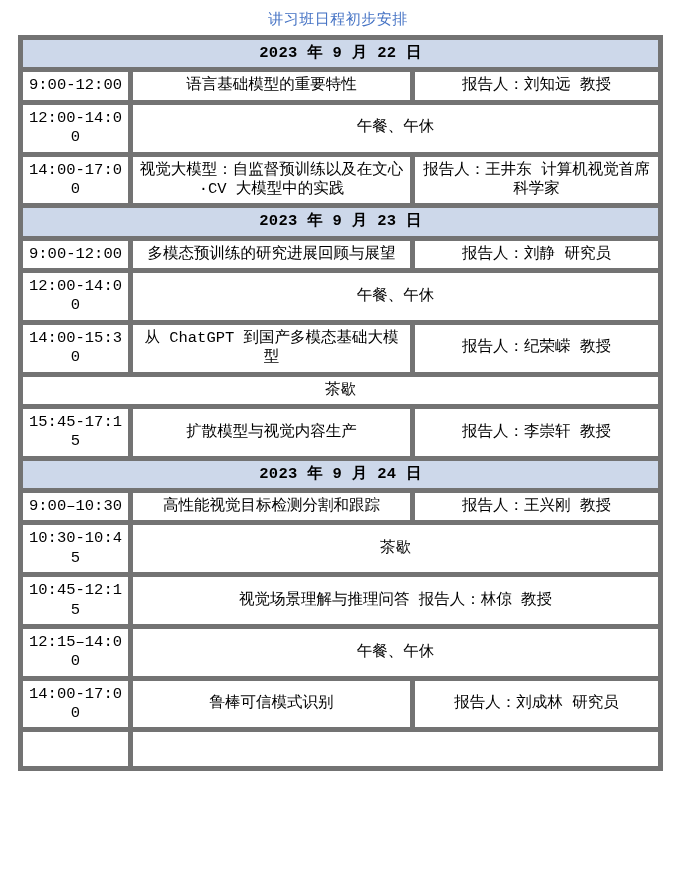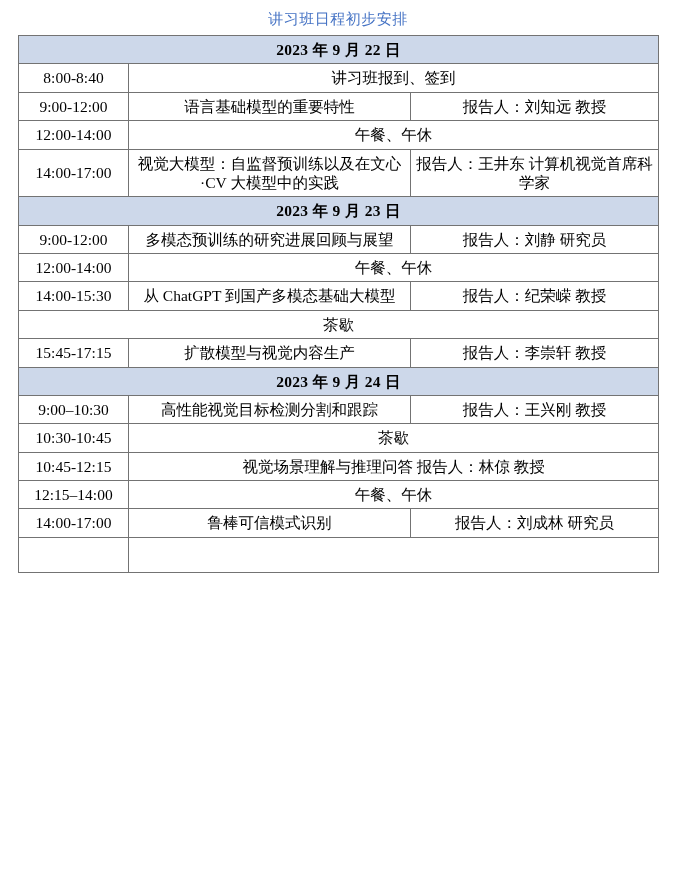--- a/index.html
+++ b/index.html
@@ -29,26 +29,27 @@
     margin: 2px 0 7px 0;
     line-height: 1.2;
   }
   table.schedule {
     border-collapse: collapse;
     width: 640px;
     table-layout: fixed;
     margin: 0 auto;
   }
   table.schedule td {
-    border: 1px solid #737373;
+    border: 5px solid #737373;
     font-size: 15.5px;
     line-height: 1.25;
     padding: 4px 4px;
     vertical-align: middle;
     text-align: center;
+    font-family: Liberation Mono, monospace;
   }
   col.c-time { width: 110px; }
   col.c-topic { width: 282px; }
   col.c-speaker { width: 248px; }
 
   tr.day-row td {
     background: #cdd8ea;
     font-weight: bold;
     text-align: center;
     letter-spacing: 0.3px;
@@ -82,24 +83,20 @@
   <table class="schedule">
     <colgroup>
       <col class="c-time">
       <col class="c-topic">
       <col class="c-speaker">
     </colgroup>
     <tbody>
 
       <tr class="day-row">
         <td colspan="3">2023 年 9 月 22 日</td>
-      </tr>
-      <tr>
-        <td class="time">8:00-8:40</td>
-        <td class="span-all" colspan="2">讲习班报到、签到</td>
       </tr>
       <tr>
         <td class="time">9:00-12:00</td>
         <td class="topic">语言基础模型的重要特性</td>
         <td class="speaker">报告人：刘知远 教授</td>
       </tr>
       <tr>
         <td class="time">12:00-14:00</td>
         <td class="span-all" colspan="2">午餐、午休</td>
       </tr>

